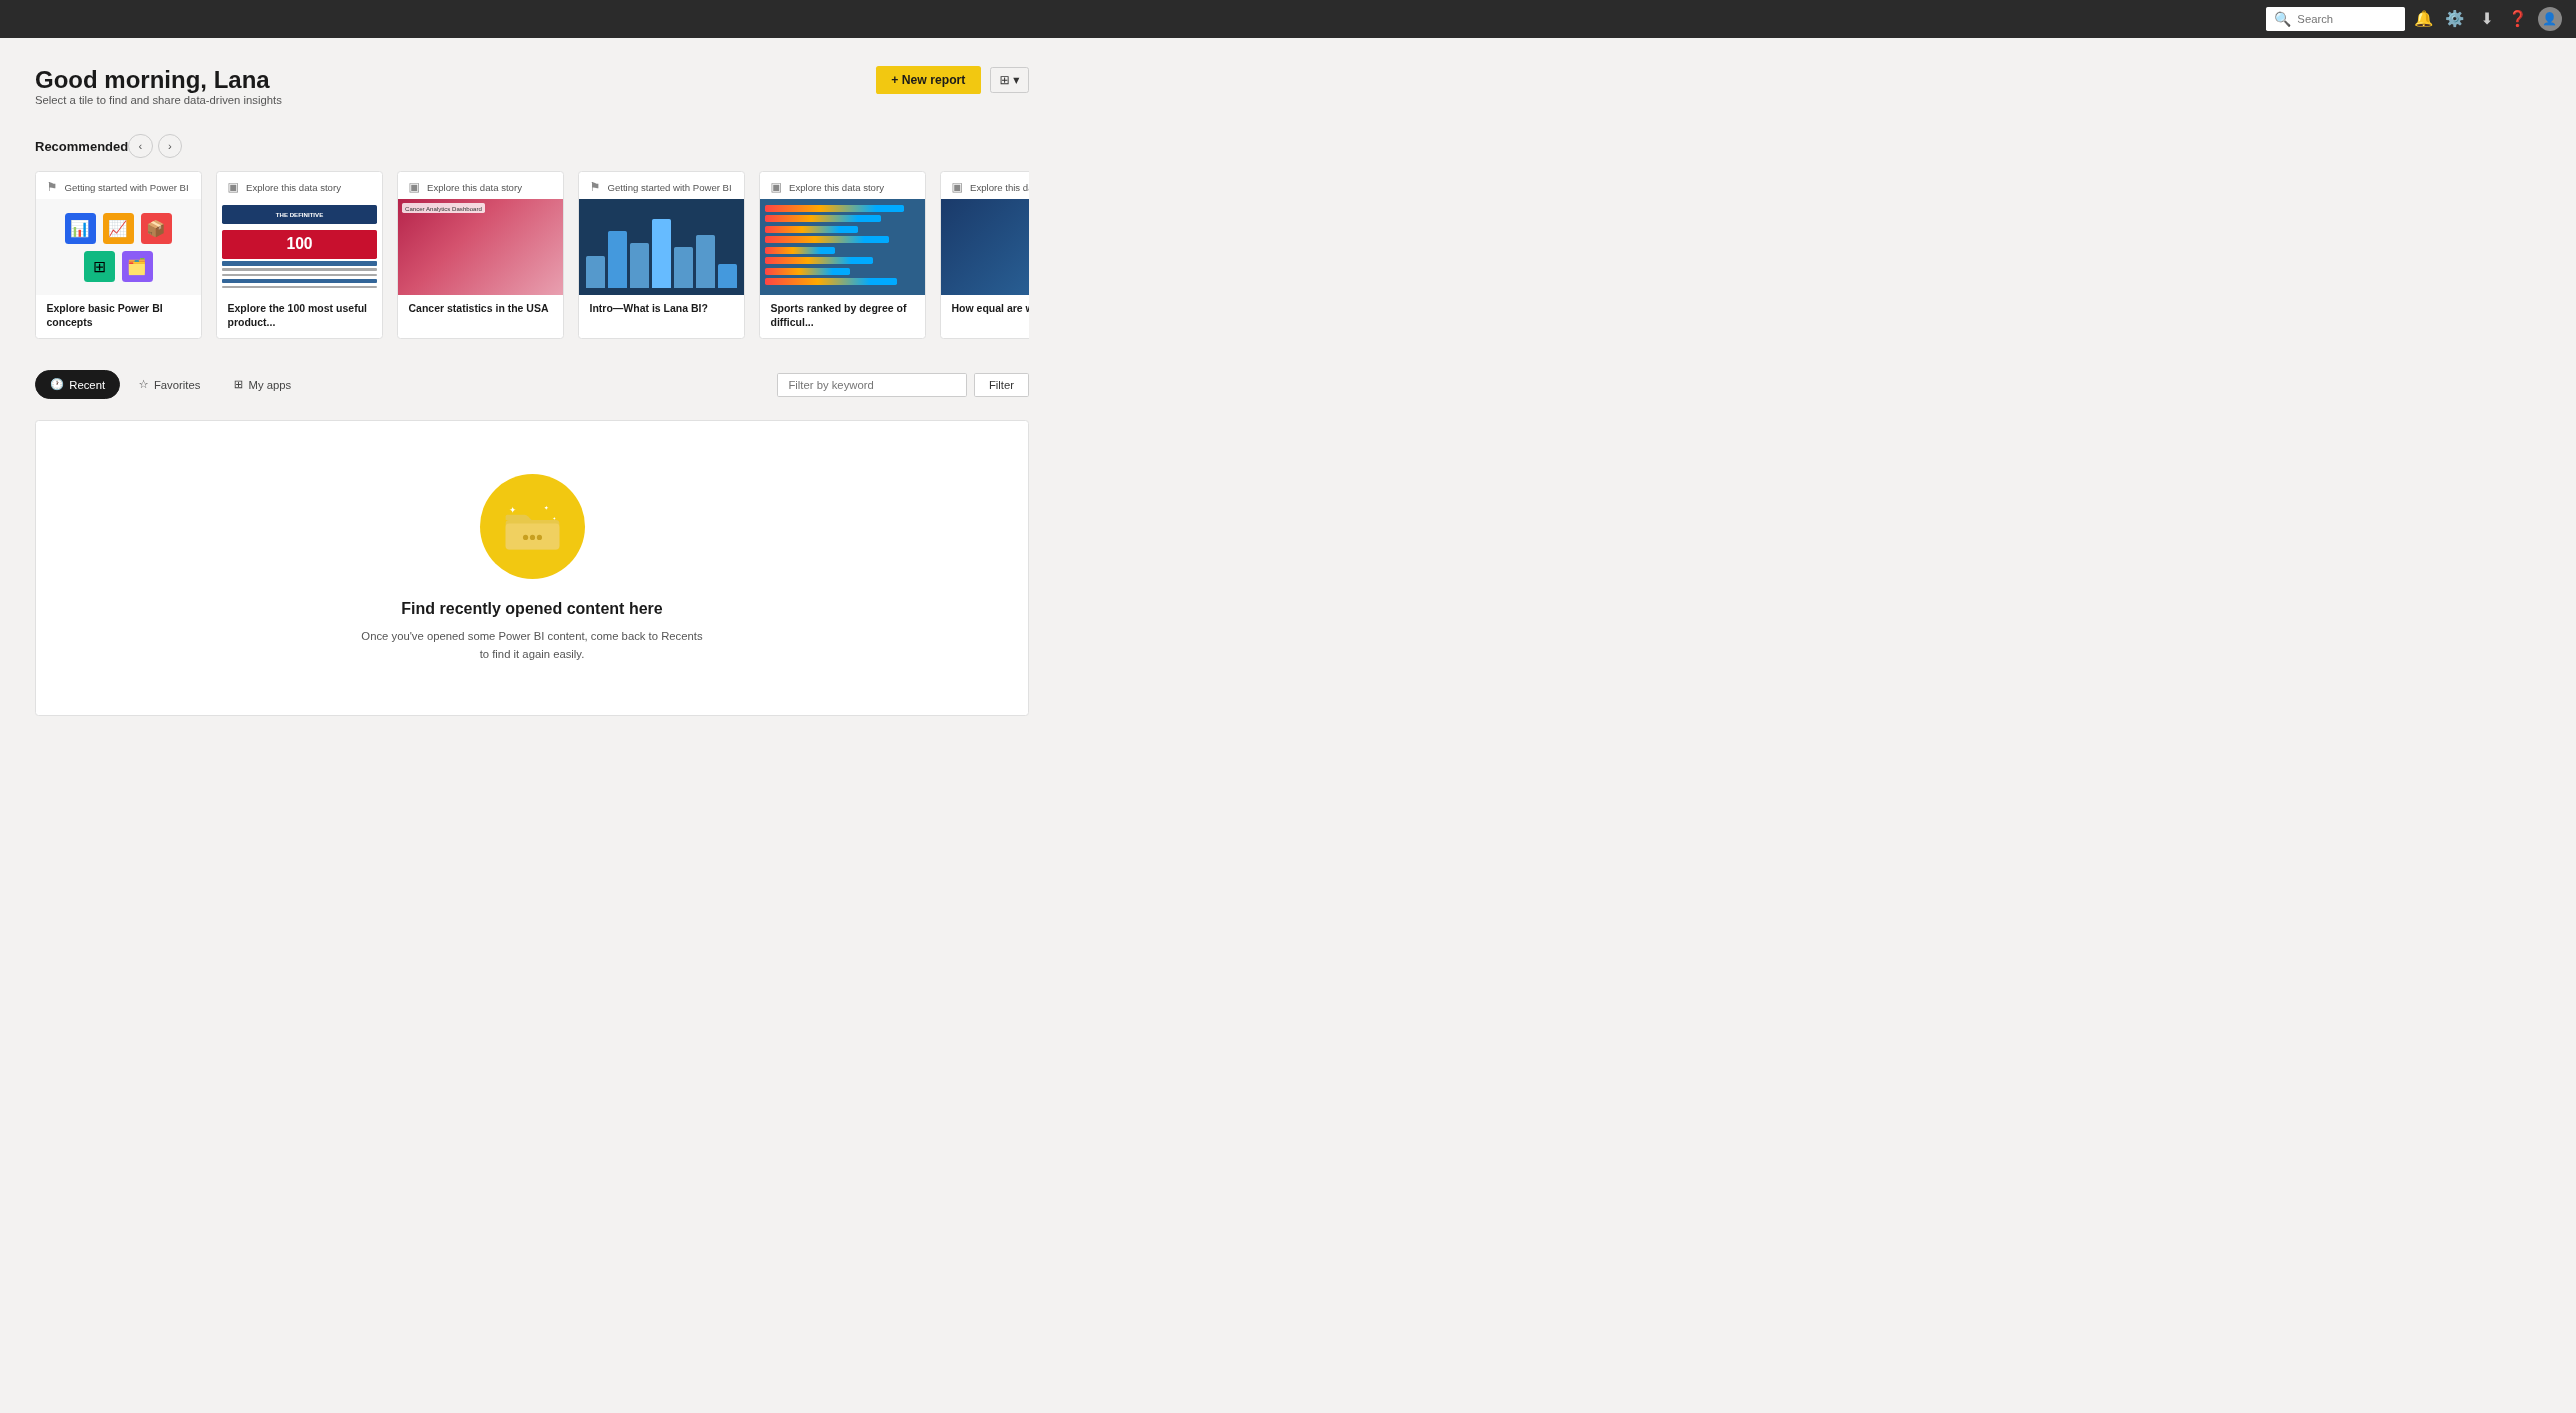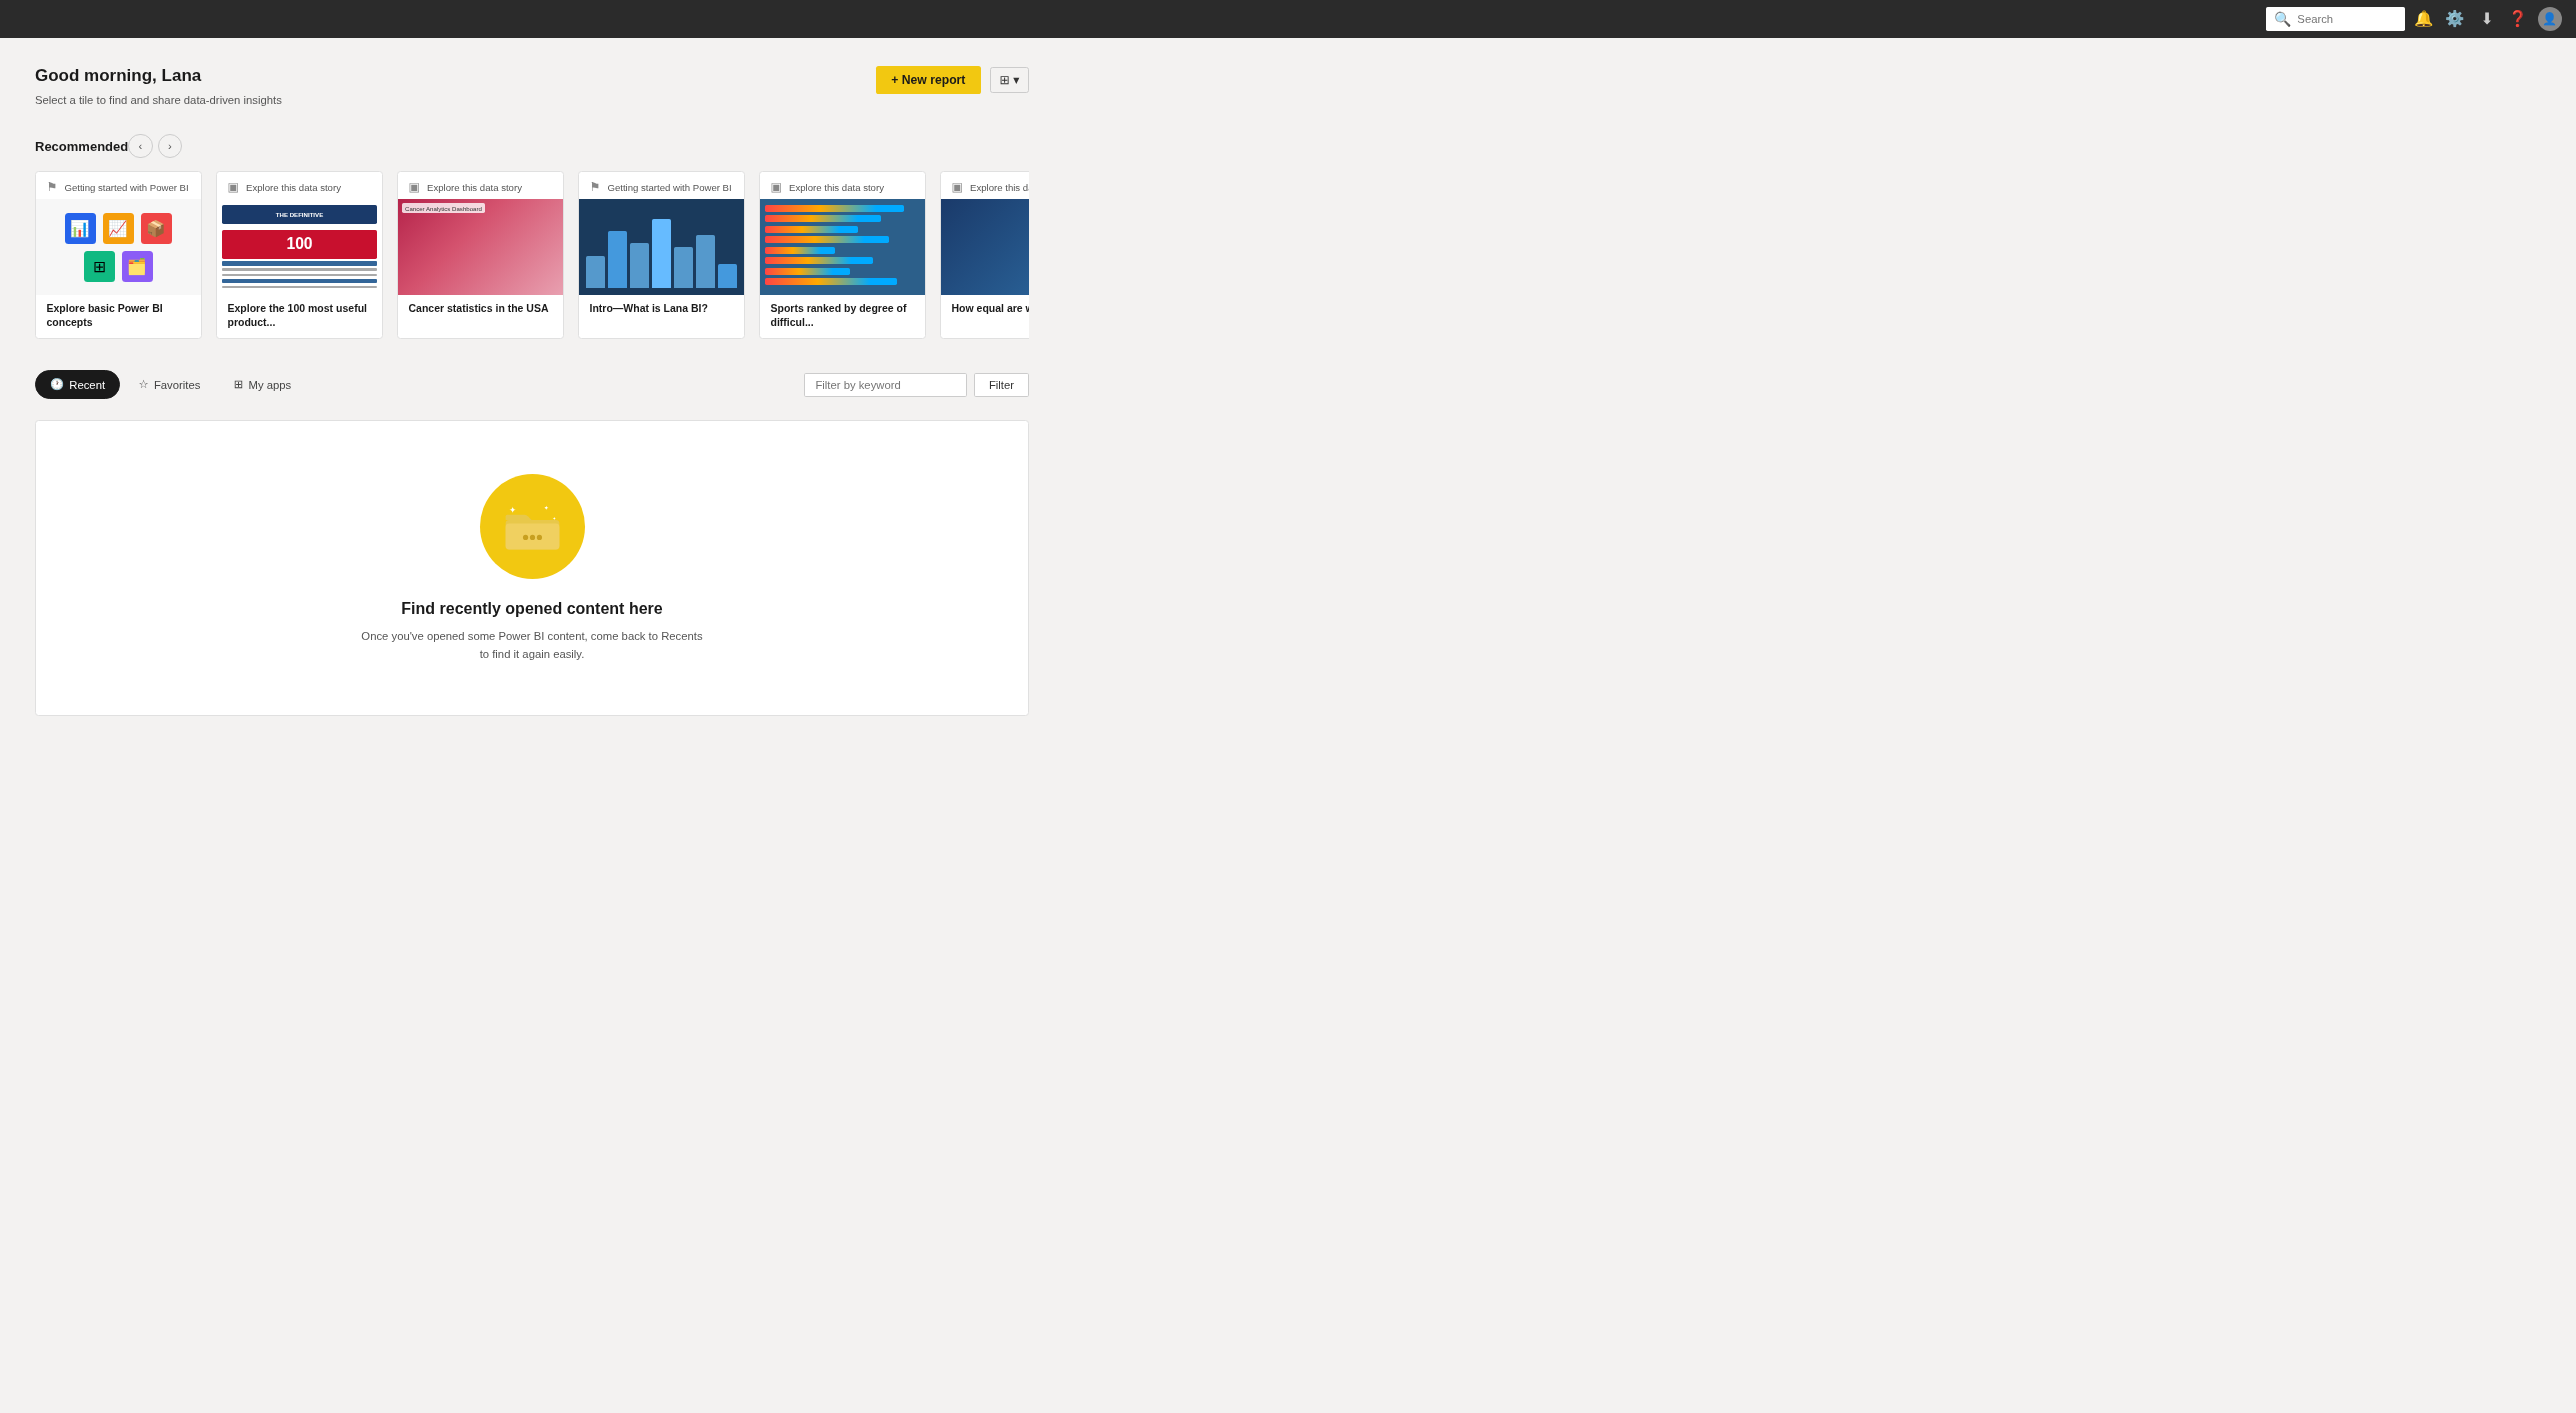--- a/index.html
+++ b/index.html
@@ -63,24 +63,24 @@
     }
 
     
     .header-row {
       display: flex;
       align-items: flex-start;
       justify-content: space-between;
       margin-bottom: 28px;
     }
     .header-greeting h1 {
-      font-size: 17px;
+      font-size: 24px;
       font-weight: 600;
       color: #1a1a1a;
-      margin-bottom: 8px;
+      margin-bottom: 0;
     }
     .header-greeting p {
       font-size: 11.3px;
       color: #555;
     }
     .header-actions {
       display: flex;
       align-items: center;
       gap: 8.7px;
     }
@@ -234,21 +234,21 @@
     .filter-right {
       display: flex;
       gap: 7px;
       align-items: center;
     }
     .filter-input {
       border: 0.9px solid #ccc;
       border-radius: 1.7px;
       padding: 5.2px 10.5px;
       font-size: 11.3px;
-      width: 163px;
+      width: 190px;
       color: #888;
       outline: none;
     }
     .filter-btn {
       border: 0.9px solid #ccc;
       background: #fff;
       border-radius: 1.7px;
       padding: 5.2px 14px;
       font-size: 11.3px;
       cursor: pointer;

